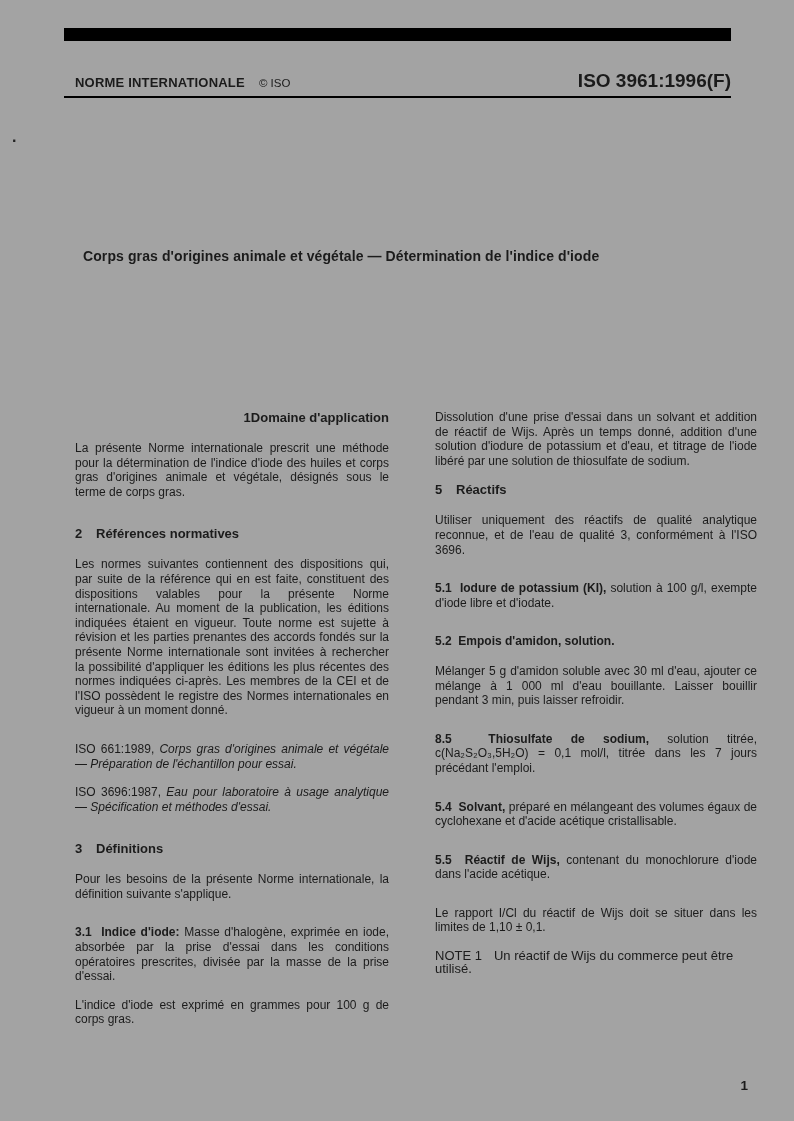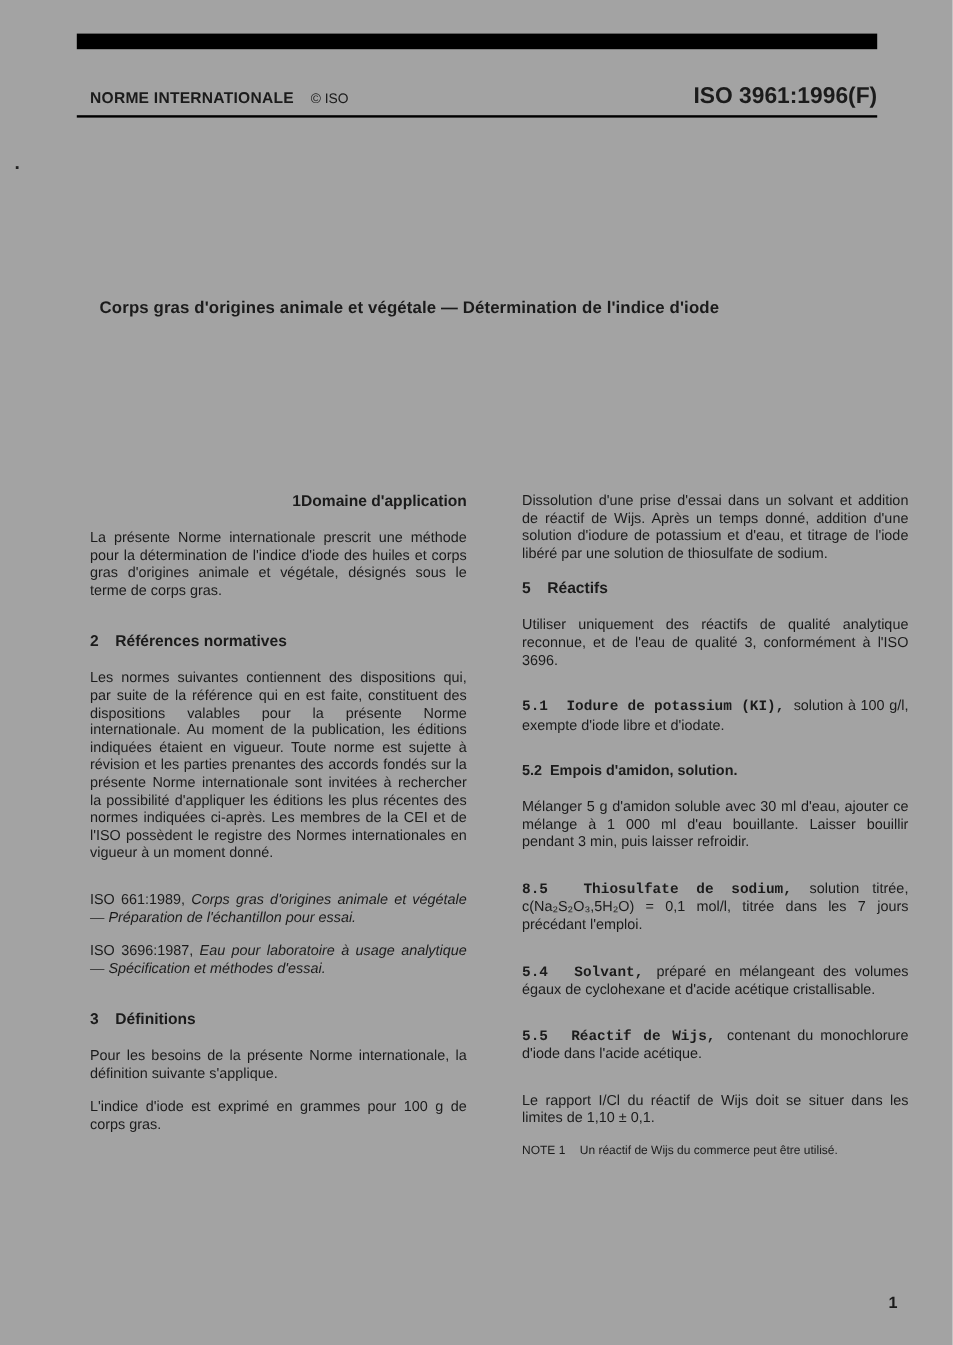--- a/index.html
+++ b/index.html
@@ -67,32 +67,32 @@
     font-weight: bold;
     margin: 27px 0 16px 0;
     line-height: 15px;
   }
   .sec-heading.first { margin-top: 0; text-align: right; }
   .sec-heading .num { display: inline-block; min-width: 21px; }
   .col p.body {
     text-align: justify;
     margin-bottom: 14px;
   }
-  .lead { font-weight: bold; white-space: pre-wrap; font-family: Liberation Mono, monospace; }
+  .lead { font-weight: bold; white-space: pre-wrap; }
   .ref-title { font-style: italic; }
   .sub-heading {
     font-size: 12px;
     font-weight: bold;
     margin: 24px 0 15px 0;
     white-space: pre-wrap;
   }
   .spaced { margin-top: 24px; }
   .spaced-lg { margin-top: 12px; }
   .note {
-    font-size: 10px;
+    font-size: 13px;
     line-height: 13px;
     margin-top: 13px;
   }
   .note-label { margin-right: 12px; }
   .page-number {
     position: absolute;
     right: 46px; top: 1078px;
     font-weight: bold;
     font-size: 13.5px;
   }
@@ -137,20 +137,23 @@
       </p>
       <p class="body">
         <span>ISO 3696:1987, </span><span class="ref-title">Eau pour laboratoire à usage analytique — Spécification et méthodes d'essai.</span>
       </p>
 
       <h2 class="sec-heading">
         <span class="num">3</span><span>Définitions</span>
       </h2>
       <p class="body">Pour les besoins de la présente Norme internationale, la définition suivante s'applique.</p>
 
+      <p class="body spaced">
+        <b class="lead">3.1  Indice d'iode: </b><span>Masse d'halogène, exprimée en iode, absorbée par la prise d'essai dans les conditions opératoires prescrites, divisée par la masse de la prise d'essai.</span>
+      </p>
 
       <p class="body">L'indice d'iode est exprimé en grammes pour 100 g de corps gras.</p>
 
     </div>
 
     <div class="col col-right">
 
       <p class="body">Dissolution d'une prise d'essai dans un solvant et addition de réactif de Wijs. Après un temps donné, addition d'une solution d'iodure de potassium et d'eau, et titrage de l'iode libéré par une solution de thiosulfate de sodium.</p>
 
       <h2 class="sec-heading spaced-lg">

